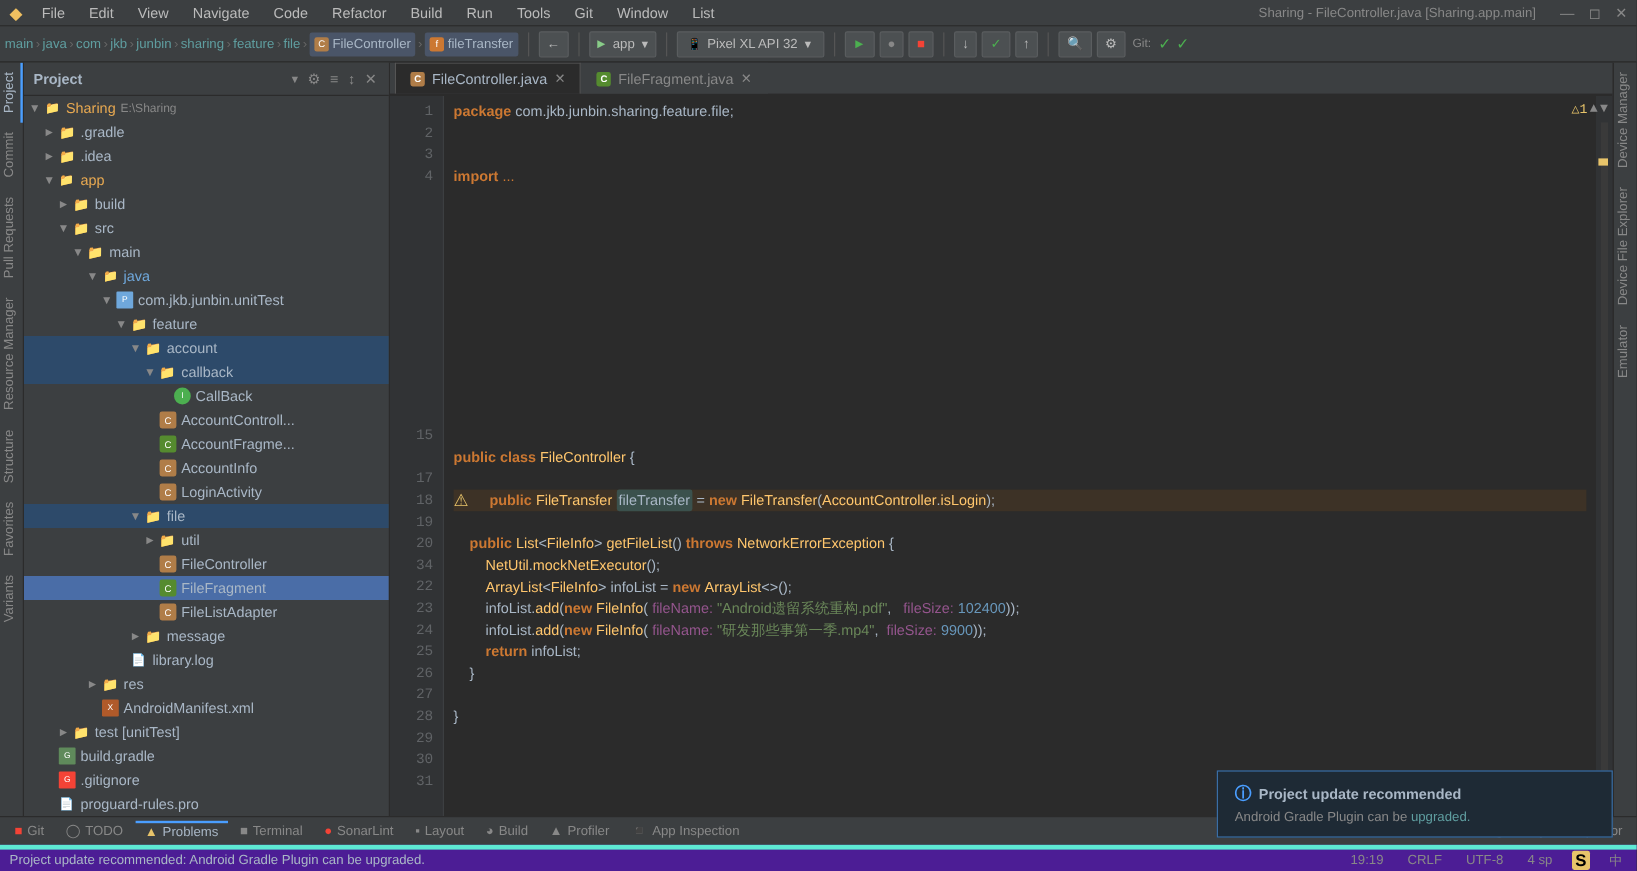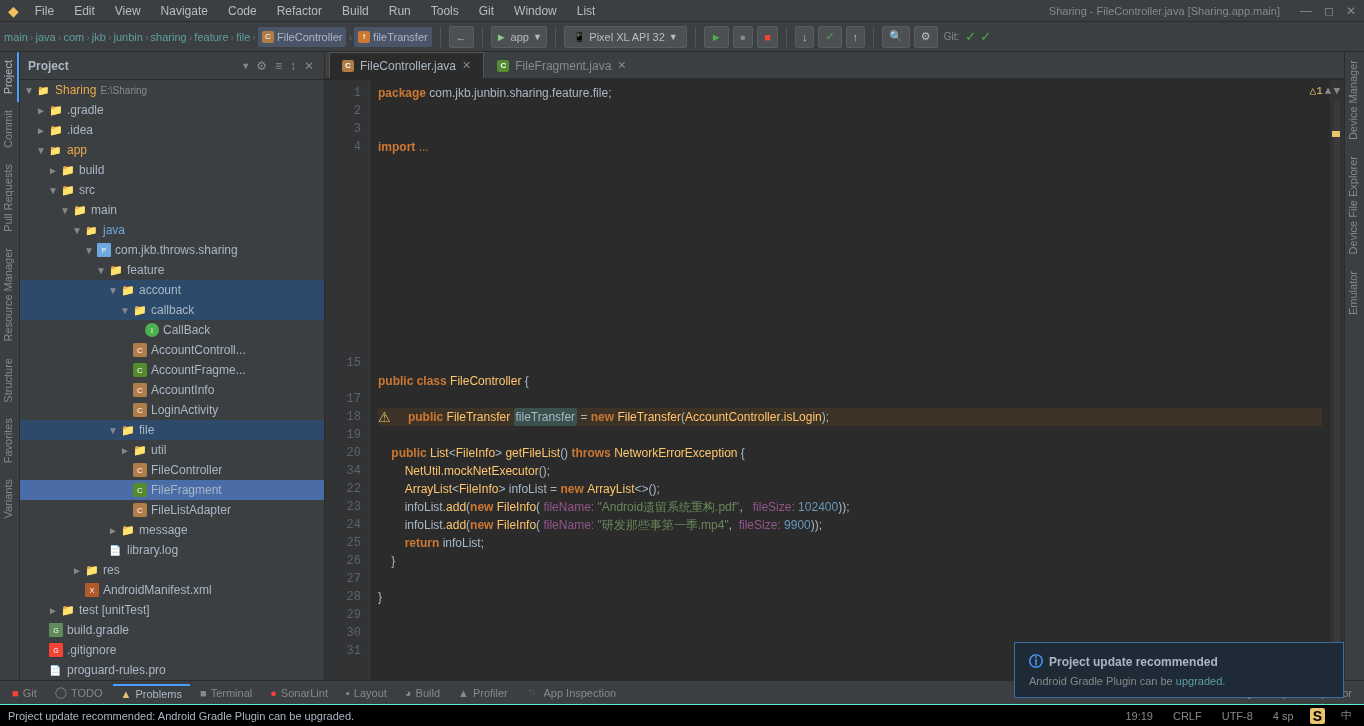--- a/index.html
+++ b/index.html
@@ -80,21 +80,21 @@
     .param-highlight { color: #94558d; }
 
     
     .notification-bar { position: absolute; bottom: 28px; right: 20px; background: #1e2a35; border: 1px solid #3a6ea5; padding: 10px 14px; width: 330px; font-family: Arial, sans-serif; font-size: 12px; z-index: 10; }
     .notification-title { color: #a9b7c6; font-weight: bold; margin-bottom: 4px; display: flex; align-items: center; gap: 6px; }
     .notification-text { color: #888; font-size: 11px; }
     .notification-link { color: #5f9ea0; cursor: pointer; }
     .info-icon { color: #4a9eff; font-size: 14px; }
 
     
-    .status-bar { height: 22px; background: #000000; display: flex; align-items: center; padding: 0 8px; gap: 8px; font-family: Arial, sans-serif; font-size: 11px; color: #888; border-top: 1px solid #5eead4; flex-shrink: 0; }
+    .status-bar { height: 22px; background: #4c1d95; display: flex; align-items: center; padding: 0 8px; gap: 8px; font-family: Arial, sans-serif; font-size: 11px; color: #888; border-top: 4px solid #5eead4; flex-shrink: 0; }
     .status-bar-left { display: flex; align-items: center; gap: 8px; flex: 1; }
     .status-bar-right { display: flex; align-items: center; gap: 12px; }
     .status-item { cursor: pointer; padding: 0 4px; }
     .status-tab-bar { height: 24px; background: #3c3f41; display: flex; align-items: center; padding: 0 4px; gap: 2px; border-top: 1px solid #2b2b2b; flex-shrink: 0; }
     .bottom-tab { display: flex; align-items: center; gap: 4px; padding: 2px 8px; cursor: pointer; font-family: Arial, sans-serif; font-size: 11px; color: #888; }
     .bottom-tab.active { color: #a9b7c6; border-top: 2px solid #4a9eff; }
 
     
     .info-stripe { width: 14px; background: #313335; display: flex; flex-direction: column; padding: 2px; }
     .left-panels { width: 20px; background: #3c3f41; border-right: 1px solid #2b2b2b; display: flex; flex-direction: column; }
@@ -278,21 +278,21 @@
         <div class="tree-item">
           <span class="tree-indent"></span>
             <span class="tree-indent"></span>
             <span class="tree-indent"></span>
             <span class="tree-indent"></span>
             <span class="tree-indent"></span>
           <span class="tree-arrow">▼</span>
           <span class="tree-icon">
               <span class="package-icon">P</span>
             </span>
-          <span class="tree-label">com.jkb.throws.sharing</span>
+          <span class="tree-label">com.jkb.junbin.unitTest</span>
         </div>
 
         <div class="tree-item">
           <span class="tree-indent"></span>
             <span class="tree-indent"></span>
             <span class="tree-indent"></span>
             <span class="tree-indent"></span>
             <span class="tree-indent"></span>
             <span class="tree-indent"></span>
           <span class="tree-arrow">▼</span>

